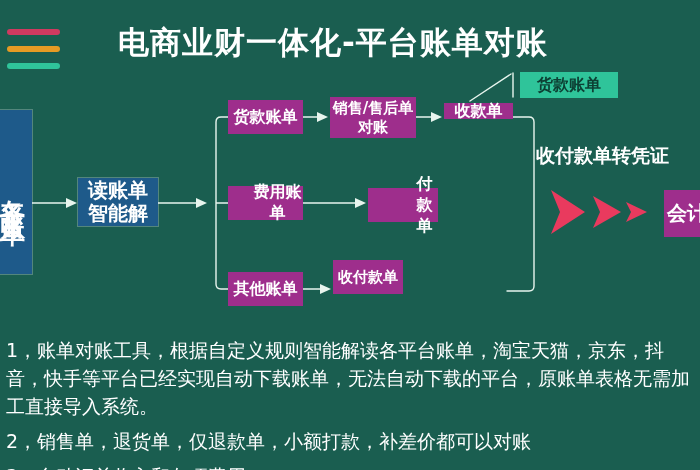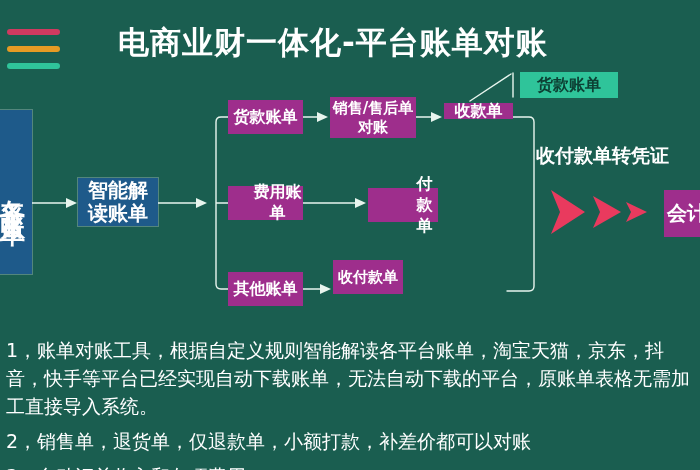--- a/index.html
+++ b/index.html
@@ -88,22 +88,22 @@
   <g fill="var(--chevron)">
     <polygon points="551,190 585,212 551,234 560,212"></polygon>
     <polygon points="593,196 621,212 593,228 600,212"></polygon>
     <polygon points="626,202 647,212 626,222 631,212"></polygon>
   </g>
 </svg>
 
 <div class="box blue src">各平台账单</div>
 
 <div class="box blue parse">
+  <span>读账单</span>
   <span>智能解</span>
-  <span>读账单</span>
 </div>
 
 <div class="box purple bill" style="top:100px;">货款账单</div>
 <div class="box purple bill" style="top:186px;padding-left:24px;">费用账单</div>
 <div class="box purple bill" style="top:272px;">其他账单</div>
 
 <div class="box purple recon">
   <span>销售/售后单</span>
   <span>对账</span>
 </div>

